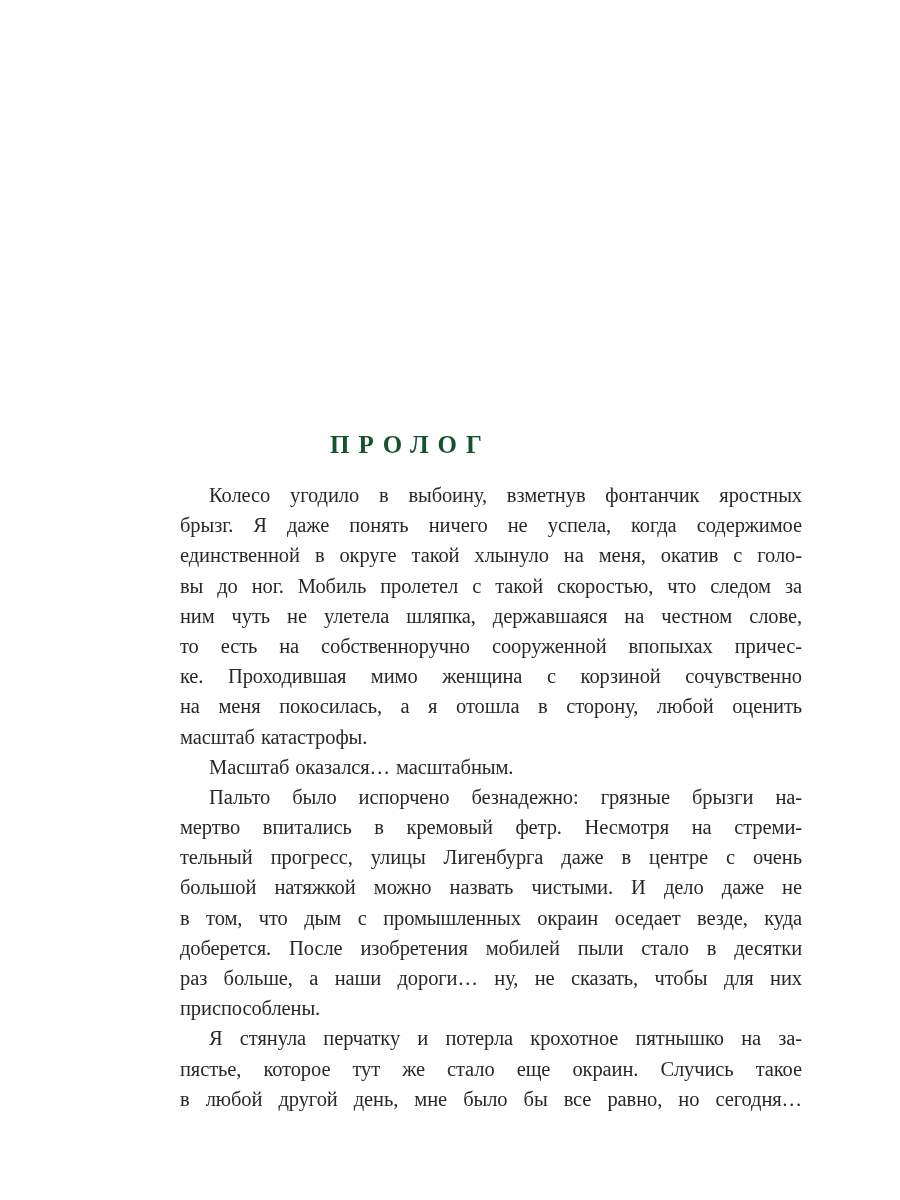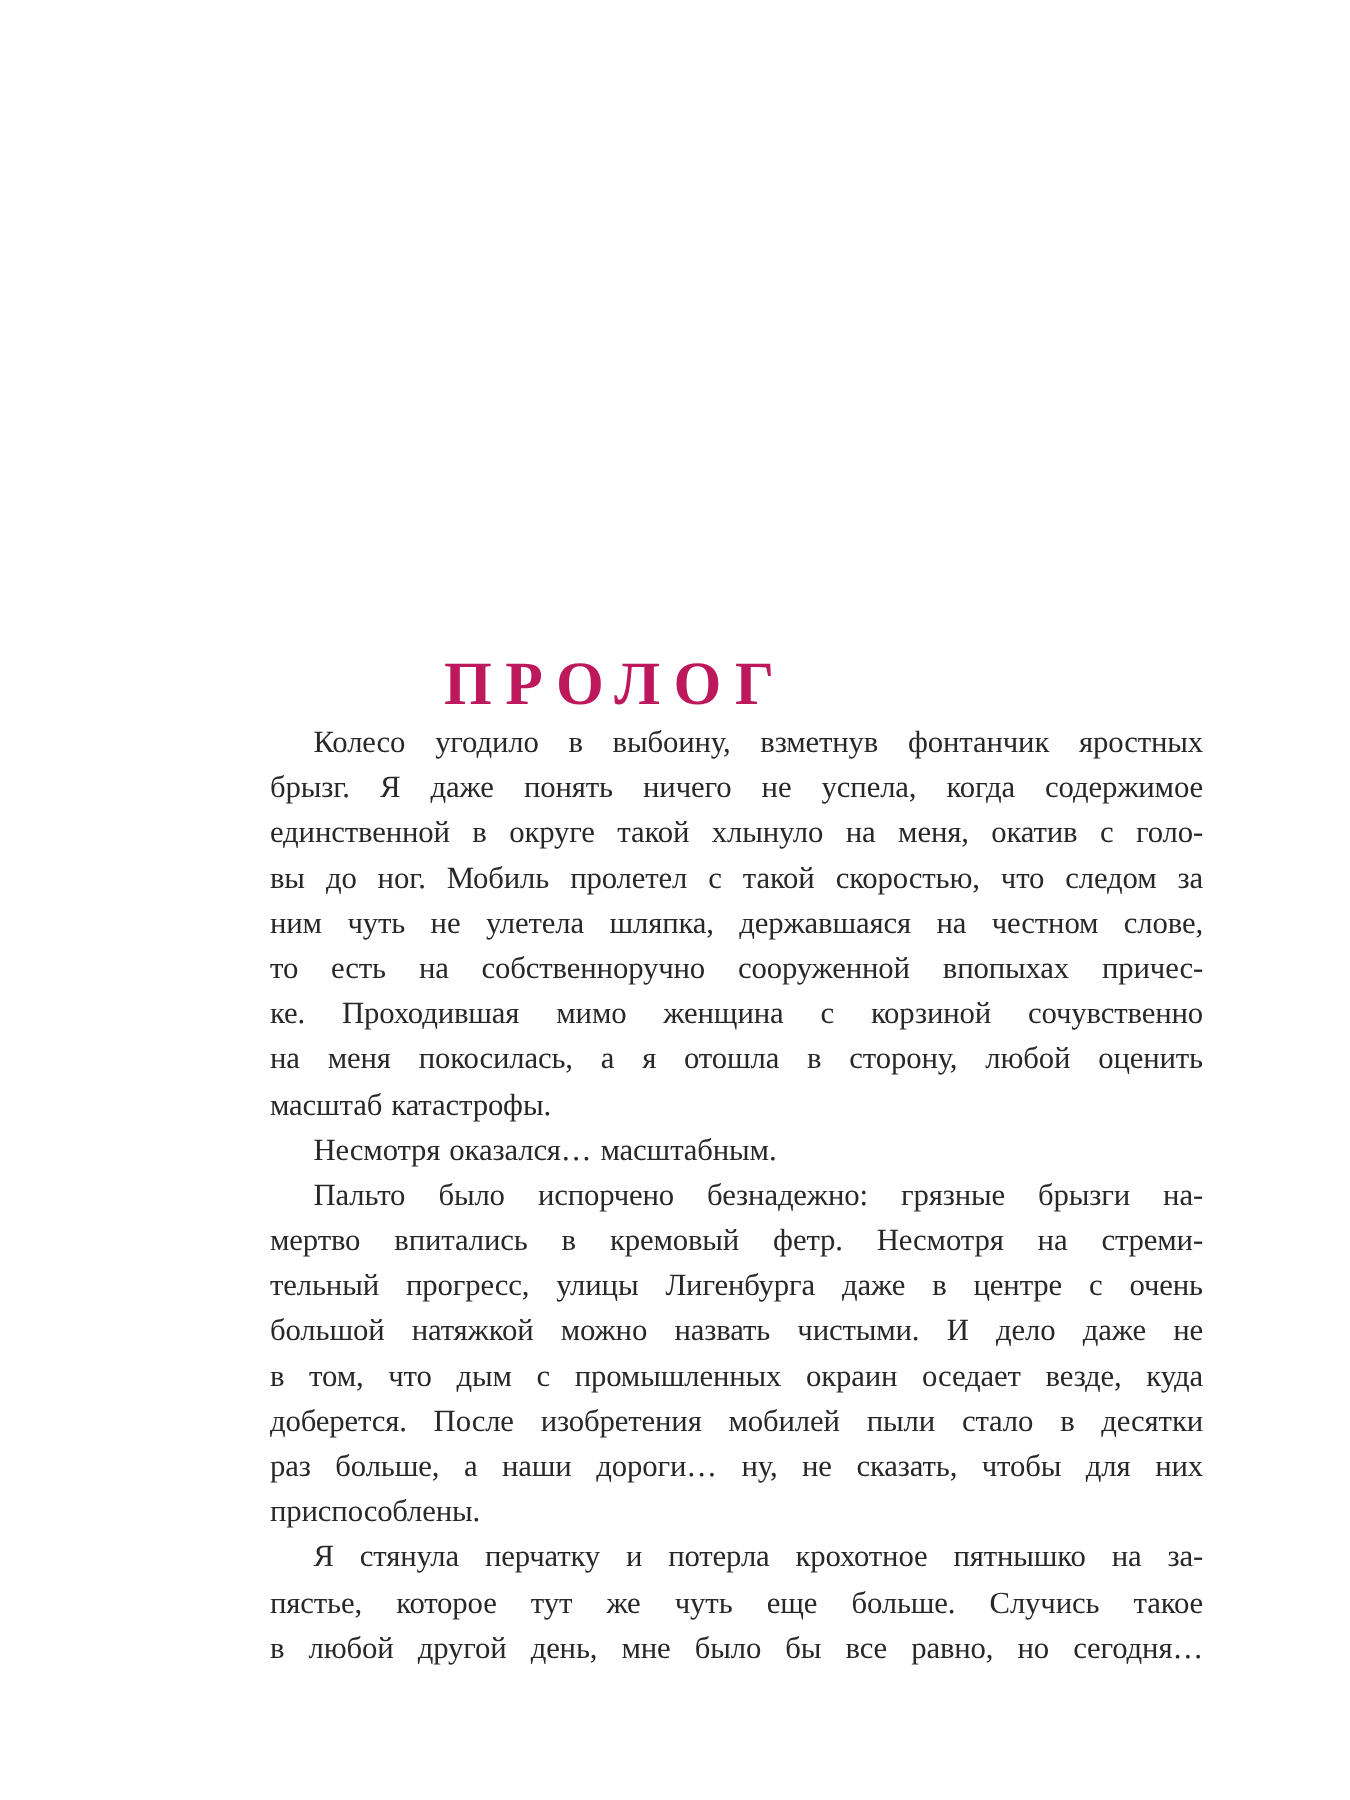--- a/index.html
+++ b/index.html
@@ -16,24 +16,24 @@
     overflow: hidden;
     font-family: "Liberation Serif", "DejaVu Serif", serif;
     color: #282828;
   }
   .chapter-title {
     position: absolute;
     top: 411px;
     left: 0;
     width: 812px;
     text-align: center;
-    font-size: 41px;
+    font-size: 25px;
     line-height: 34px;
     font-weight: bold;
-    color: #be185d;
+    color: #14532d;
   }
   .chapter-title .spaced {
     letter-spacing: 9px;
     margin-right: -9px;
   }
   .text-block {
     position: absolute;
     left: 140px;
     top: 480px;
     width: 622px;
@@ -74,34 +74,34 @@
       <div class="line">единственной в округе такой хлынуло на меня, окатив с голо-</div>
       <div class="line">вы до ног. Мобиль пролетел с такой скоростью, что следом за</div>
       <div class="line">ним чуть не улетела шляпка, державшаяся на честном слове,</div>
       <div class="line">то есть на собственноручно сооруженной впопыхах причес-</div>
       <div class="line">ке. Проходившая мимо женщина с корзиной сочувственно</div>
       <div class="line">на меня покосилась, а я отошла в сторону, любой оценить</div>
       <div class="line endpara">масштаб катастрофы.</div>
     </div>
 
     <div>
-      <div class="line first endpara">Несмотря оказался… масштабным.</div>
+      <div class="line first endpara">Масштаб оказался… масштабным.</div>
     </div>
 
     <div>
       <div class="line first">Пальто было испорчено безнадежно: грязные брызги на-</div>
       <div class="line">мертво впитались в кремовый фетр. Несмотря на стреми-</div>
       <div class="line">тельный прогресс, улицы Лигенбурга даже в центре с очень</div>
       <div class="line">большой натяжкой можно назвать чистыми. И дело даже не</div>
       <div class="line">в том, что дым с промышленных окраин оседает везде, куда</div>
       <div class="line">доберется. После изобретения мобилей пыли стало в десятки</div>
       <div class="line">раз больше, а наши дороги… ну, не сказать, чтобы для них</div>
       <div class="line endpara">приспособлены.</div>
     </div>
 
     <div>
       <div class="line first">Я стянула перчатку и потерла крохотное пятнышко на за-</div>
-      <div class="line">пястье, которое тут же чуть еще больше. Случись такое</div>
+      <div class="line">пястье, которое тут же стало еще окраин. Случись такое</div>
       <div class="line">в любой другой день, мне было бы все равно, но сегодня…</div>
     </div>
 
   </div>
 </div>
 
 </body></html>

